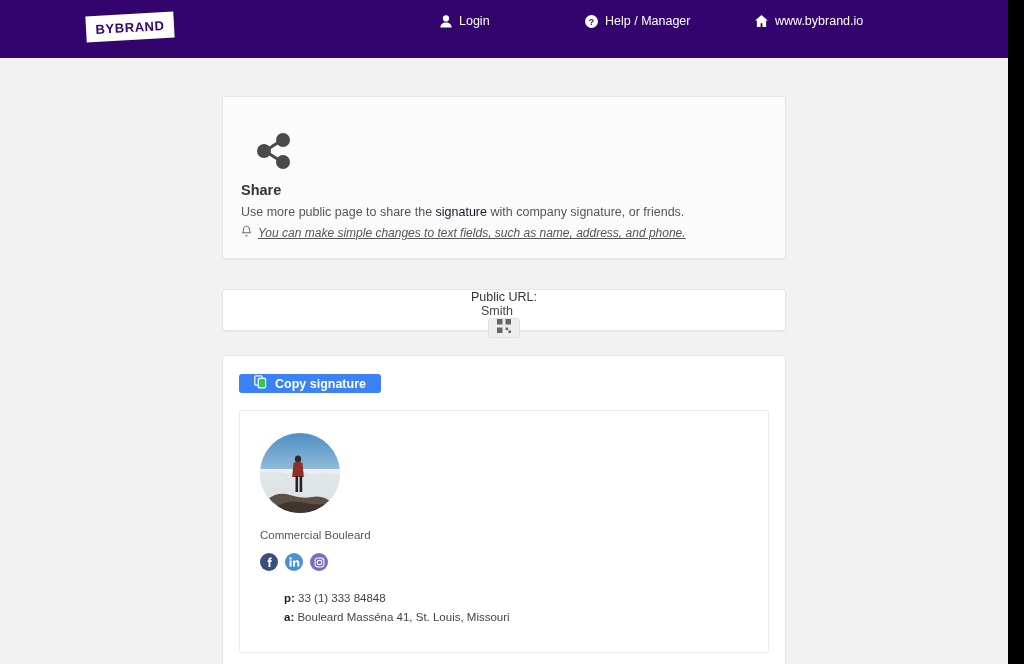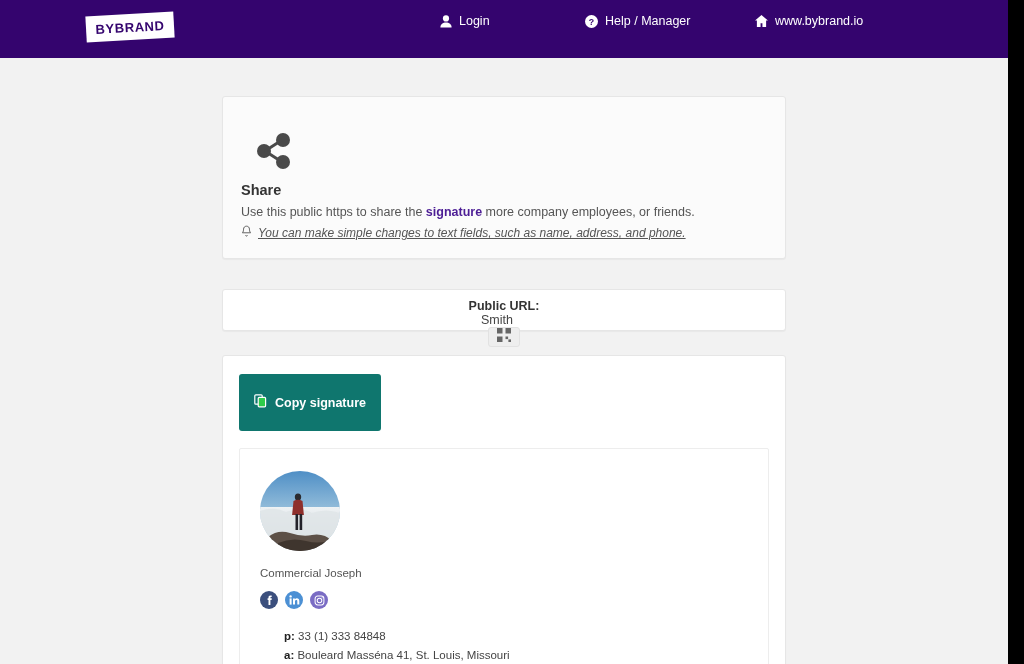--- a/index.html
+++ b/index.html
@@ -93,21 +93,21 @@
     font-size: 14.5px;
     font-weight: bold;
     color: #333333;
     margin-bottom: 5px;
   }
   .share-desc {
     font-size: 12.5px;
     color: #555555;
     line-height: 1.45;
   }
-  .share-desc b { color: #4c1d95; font-weight: bold; }
+  .share-desc b { color: #0f172a; font-weight: normal; }
   .share-link {
     display: block;
     font-size: 12.5px;
     color: #5a9bd8;
     text-decoration: none;
     line-height: 1.55;
     cursor: pointer;
   }
   .share-note {
     display: flex;
@@ -126,24 +126,23 @@
   
   .url-card {
     display: flex;
     align-items: center;
     padding: 0 12px 0 12px;
     height: 42px;
     margin-bottom: 24px;
   }
   .url-label {
     font-size: 12.5px;
-    font-weight: bold;
+    font-weight: normal;
     color: #333333;
     padding-left: 0px;
-    margin-top: 9px;
   }
   .url-input-wrap {
     flex: 1;
     margin-left: 25px;
     overflow: hidden;
   }
   .url-input {
     border: none;
     outline: none;
     background: transparent;
@@ -169,25 +168,25 @@
     justify-content: center;
     cursor: pointer;
   }
 
   
   .sig-card { padding: 18px 16px 16px 16px; margin-bottom: 22px; }
   .copy-sig-btn {
     display: inline-flex;
     align-items: center;
     gap: 8px;
-    background: #0f766e;
+    background: #3b82f6;
     color: #ffffff;
     font-size: 12.5px;
     font-weight: bold;
-    padding: 20px 15px;
+    padding: 1px 15px;
     border: none;
     border-radius: 3px;
     cursor: pointer;
     font-family: "Liberation Sans", sans-serif;
   }
   .sig-box {
     margin-top: 17px;
     border: 1px solid #ededed;
     border-radius: 2px;
     padding: 22px 20px 26px 20px;
@@ -279,21 +278,21 @@
       <div class="share-ico">
         <svg width="38" height="38" viewBox="0 0 38 38" fill="#4a4a4a">
           <circle cx="28" cy="8" r="7"></circle>
           <circle cx="9" cy="19" r="7"></circle>
           <circle cx="28" cy="30" r="7"></circle>
           <path d="M10 19 L27 8 M10 19 L27 30" stroke="#4a4a4a" stroke-width="3" fill="none"></path>
         </svg>
       </div>
       <div class="share-body">
         <div class="share-title">Share</div>
-        <div class="share-desc"><span>Use this public https to share the </span><b>signature</b><span> more company employees, or friends.</span></div>
+        <div class="share-desc"><span>Use more public page to share the </span><b>signature</b><span> with company signature, or friends.</span></div>
         <div class="share-note">
           <span>
             <svg width="11" height="13" viewBox="0 0 12 14" fill="none" stroke="#555" stroke-width="1">
               <path d="M6 1.2c-2 0-3.2 1.4-3.2 3.2 0 3-1.3 4-1.3 4h9s-1.3-1-1.3-4c0-1.8-1.2-3.2-3.2-3.2z"></path>
               <path d="M4.9 11c.2.6.6 1 1.1 1s.9-.4 1.1-1"></path>
             </svg>
           </span>
           <span class="share-note-text">You can make simple changes to text fields, such as name, address, and phone.</span>
         </div>
       </div>
@@ -349,21 +348,21 @@
             <path d="M18 72 q14 -6 28 -2 q12 3 22 0 v10 H18z" fill="#3f352e"></path>
             <g>
               <ellipse cx="38" cy="26" rx="3.2" ry="3.6" fill="#2b2b30"></ellipse>
               <path d="M33.5 30 q4.5 -2.4 9 0 l1.4 14 h-11.8z" fill="#8e2f2c"></path>
               <rect x="35.5" y="43" width="2.6" height="16" fill="#23232a"></rect>
               <rect x="39.6" y="43" width="2.6" height="16" fill="#23232a"></rect>
             </g>
           </svg>
         </div>
 
-        <div class="sig-role">Commercial Joseph</div>
+        <div class="sig-role">Commercial Bouleard</div>
 
         <div class="socials">
           <span class="soc soc-fb">
             <svg width="10" height="10" viewBox="0 0 10 10" fill="#fff">
               <path d="M6.4 3.3V2.6c0-.4.1-.6.6-.6h.7V.5H6.5C5 .5 4.5 1.2 4.5 2.5v.8H3.6v1.6h.9V10h1.9V4.9h1.2l.2-1.6z"></path>
             </svg>
           </span>
           <span class="soc soc-li">
             <svg width="11" height="10" viewBox="0 0 11 10" fill="#fff">
               <rect x="0.6" y="3.4" width="2" height="6.2"></rect>

